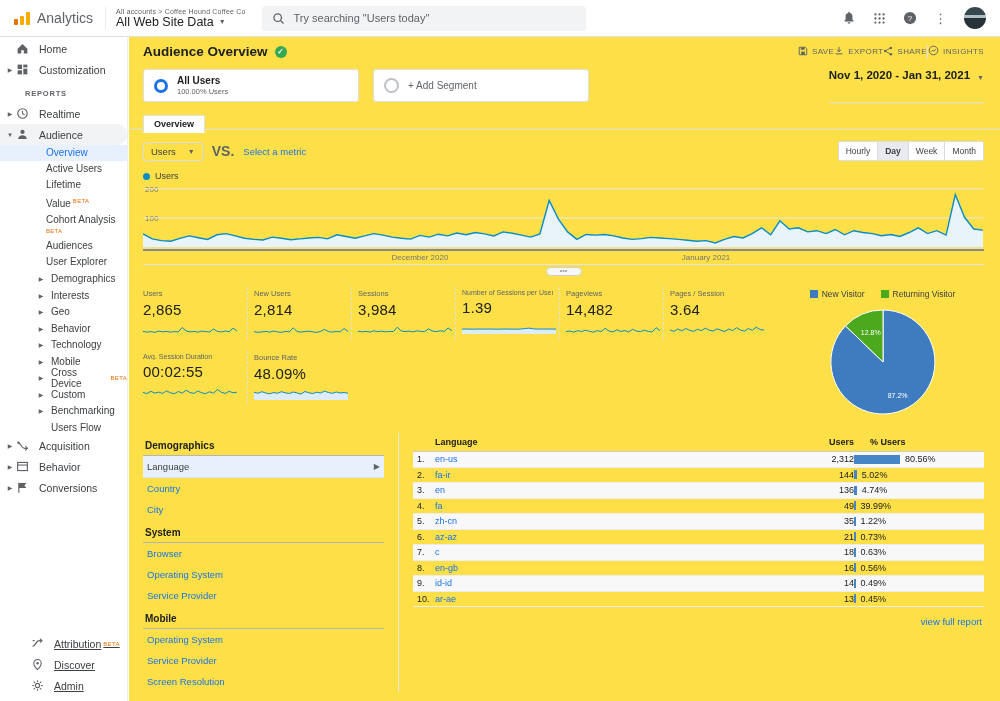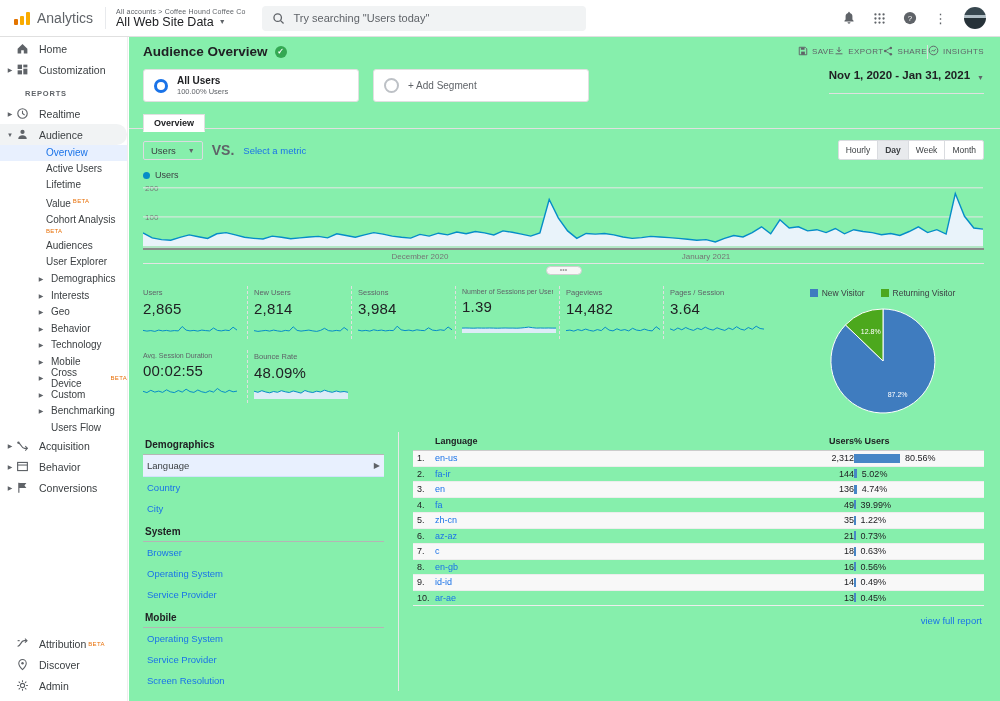--- a/index.html
+++ b/index.html
@@ -30,39 +30,39 @@
   .nav-item { display:flex; align-items:center; height:21px; padding-left:5px; gap:0; cursor:pointer; font-size:10.5px; }
   .nav-arrow { width:10px; font-size:6px; color:#5f6368; text-align:center; flex:none; }
   .nav-icon { width:14px; height:14px; margin:0 9px 0 1px; flex:none; display:flex; align-items:center; }
   .nav-section { font-size:7.5px; font-weight:bold; letter-spacing:.8px; color:#5f6368; padding:9px 0 5px 25px; }
   .nav-sub { min-height:16px; line-height:16px; padding-left:46px; font-size:10px; color:#3c4043; cursor:pointer; }
   .nav-sub.selected { background:#e8f0fe; color:#1a73e8; }
   .nav-sub2 { height:16.5px; display:flex; align-items:center; padding-left:36px; gap:5px; font-size:10px; cursor:pointer; }
   .hl { background:#f1f3f4; border-radius:0 14px 14px 0; }
   .beta { color:#e8710a; font-size:6px; vertical-align:super; margin-left:2px; letter-spacing:.3px; }
   .beta-line { display:block; font-size:6px; color:#e8710a; line-height:6px; padding-bottom:4px; letter-spacing:.3px; }
-  .sidebar-bottom { position:absolute; bottom:5px; left:0; right:0; }
+  .sidebar-bottom { position:absolute; bottom:5px; left:15px; right:0;text-decoration:underline; }
 
   
-  .main { position:absolute; left:129px; top:31px; right:0; bottom:0; background:#86efac; overflow:hidden; }
+  .main { position:absolute; left:129px; top:31px; right:0; bottom:0; background:#fde047; overflow:hidden; }
   .page-header { display:flex; align-items:center; padding:13px 16px 7px 14px; }
   .page-title { font-size:13.5px; font-weight:bold; display:flex; gap:7px; align-items:center; }
   .check { width:12px; height:12px; border-radius:50%; background:#34a853; color:#fff; font-size:8px; display:flex; align-items:center; justify-content:center; flex:none; }
   .actions { margin-left:auto; display:flex; gap:0; align-items:center; color:#5f6368; font-size:8px; letter-spacing:.4px; }
   .action { display:flex; gap:4px; align-items:center; cursor:pointer; }
   .action-sep { width:1px; height:14px; background:#e0e0e0; }
 
   .segment-row { display:flex; padding:3px 16px 10px 14px; align-items:flex-start; }
   .seg-card { width:216px; height:33px; border:1px solid #e0e0e0; border-radius:3px; display:flex; align-items:center; padding:0 10px; gap:9px; margin-right:14px; background:#fff; cursor:pointer; }
   .seg-ring { width:14px; height:14px; border-radius:50%; border:3px solid #1a73e8; flex:none; }
   .seg-title { font-size:10px; font-weight:bold; line-height:12px; }
   .seg-sub { font-size:7.5px; color:#5f6368; }
   .seg-add-ring { width:15px; height:15px; border-radius:50%; border:2px solid #bdc1c6; flex:none; }
   .seg-add-label { font-size:10px; color:#5f6368; }
-  .date-range { margin-left:auto; font-size:11.5px; font-weight:bold; padding-bottom:12px; border-bottom:1px solid #e0e0e0; display:flex; gap:7px; align-items:flex-end; cursor:pointer; }
+  .date-range { margin-left:auto; font-size:11.5px; font-weight:bold; padding-bottom:21px; border-bottom:1px solid #e0e0e0; display:flex; gap:7px; align-items:flex-end; cursor:pointer; }
 
   .tabbar { border-bottom:1px solid #e0e0e0; padding:0 14px; height:17px; }
   .tab { display:inline-block; background:#fff; border:1px solid #e0e0e0; border-bottom:1px solid #fff; font-size:9px; font-weight:bold; padding:3px 10px; position:relative; top:2px; cursor:pointer; }
 
   .controls { display:flex; align-items:center; padding:11px 16px 2px 14px; gap:9px; }
   .metric-select { border:1px solid #dadce0; border-radius:2px; font-size:9.5px; padding:3px 7px; display:flex; gap:12px; align-items:center; color:#3c4043; cursor:pointer; }
   .vs { font-size:14px; font-weight:bold; color:#5f6368; }
   .link { color:#1a73e8; cursor:pointer; }
   .select-metric { font-size:9.5px; }
   .granularity { margin-left:auto; display:flex; border:1px solid #dadce0; border-radius:2px; overflow:hidden; }
@@ -98,21 +98,21 @@
   .explorer { width:256px; flex:none; border-right:1px solid #e8e8e8; padding-right:14px; }
   .exp-section-title { font-size:10px; font-weight:bold; color:#202124; border-bottom:1px solid #b5b5b5; padding:7px 2px 4px; }
   .exp-item { font-size:9.5px; color:#1a73e8; padding:5px 4px; display:flex; align-items:center; cursor:pointer; }
   .exp-item.selected { background:#e8f0fe; color:#3c4043; border-bottom:1px solid #d2e3fc; }
   .exp-arrow { margin-left:auto; color:#5f6368; font-size:8px; }
 
   .data-table { flex:1; padding-left:14px; }
   .table-head { display:flex; font-size:9px; font-weight:bold; border-bottom:1px solid #cccccc; padding:4px 0 4px; }
   .th-lang { flex:1; padding-left:22px; }
   .th-users { width:72px; text-align:right; }
-  .th-pct { width:130px; }
+  .th-pct { width:130px; padding-left:16px; }
   .trow { display:flex; align-items:center; font-size:9px; border-bottom:1px solid #ededed; height:15.5px; }
   .trow.alt { background:#f8f8f8; }
   .rank { width:22px; padding-left:4px; color:#202124; }
   .lang { color:#1a73e8; cursor:pointer; flex:1; }
   .users-cell { width:72px; text-align:right; color:#202124; }
   .pct-cell { width:130px; padding-left:0; display:flex; align-items:center; gap:5px; }
   .pct-bar { height:9px; background:#4786c6; flex:none; }
   .view-report { text-align:right; font-size:9.5px; color:#1a73e8; padding:9px 2px 0; cursor:pointer; }
 </style>
 </head>

